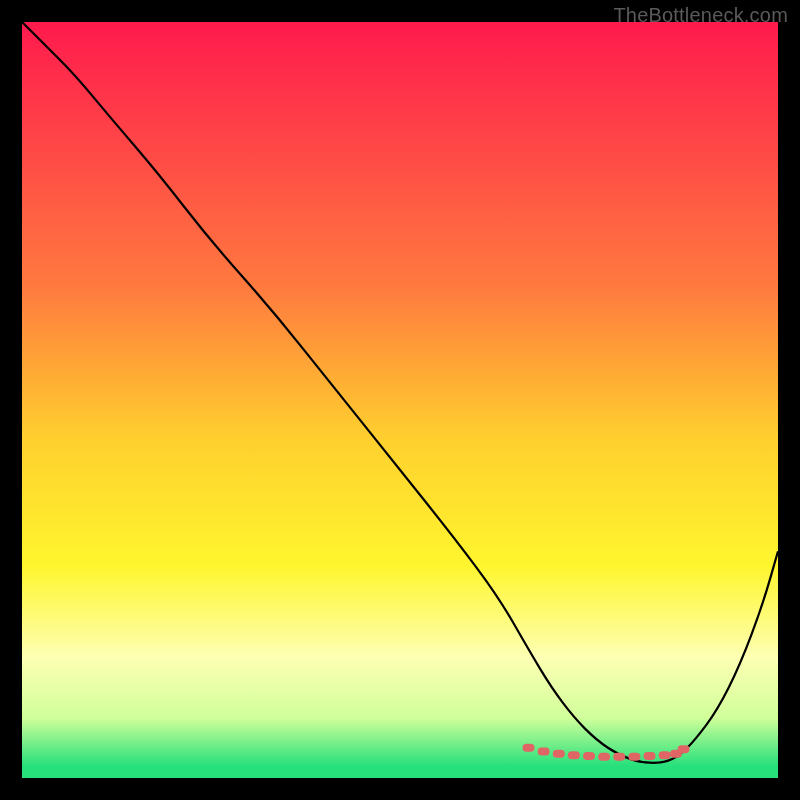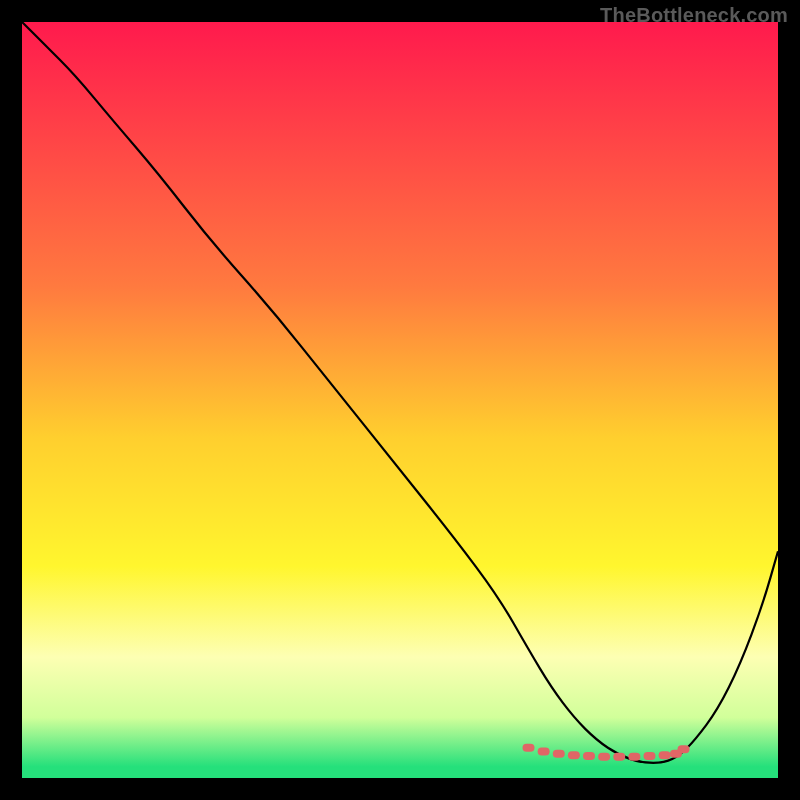--- a/index.html
+++ b/index.html
@@ -11,21 +11,21 @@
     font-family: Arial, Helvetica, sans-serif;
     position: relative;
     overflow: hidden;
   }
   .watermark {
     position: absolute;
     top: 4px;
     right: 12px;
     color: #5a5a5a;
     font-size: 20px;
-    font-weight: 700;
+    font-weight: 400;
     z-index: 10;
     letter-spacing: 0.2px;
   }
   .plot-area {
     position: absolute;
     left: 22px;
     top: 22px;
     width: 756px;
     height: 756px;
   }

